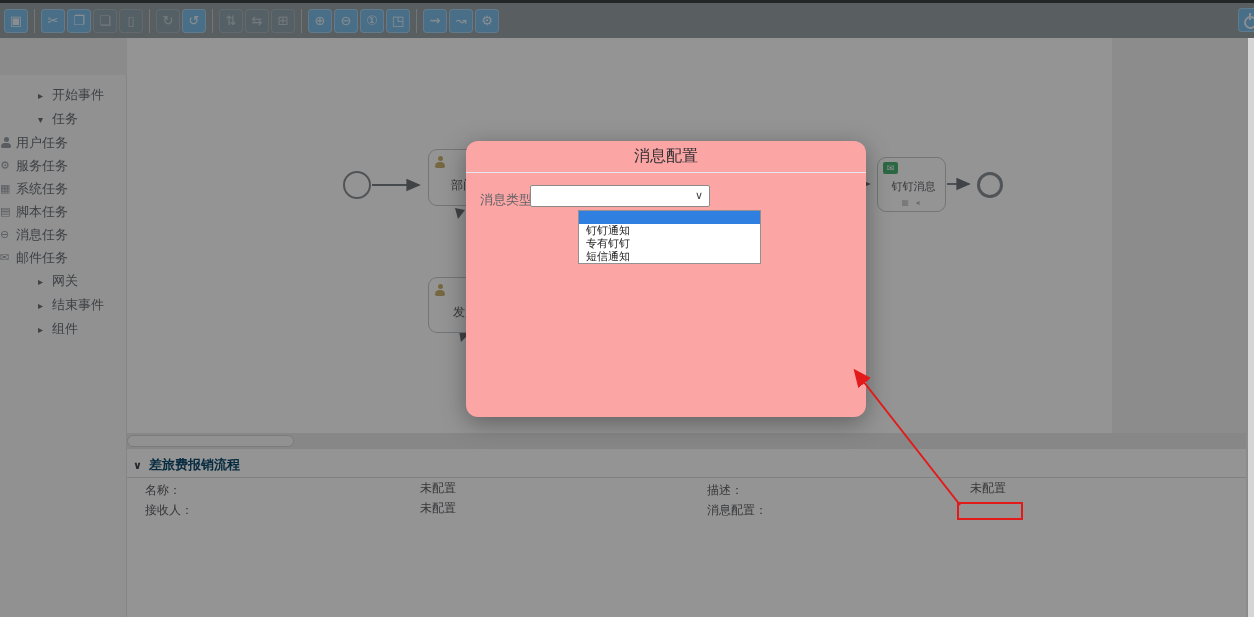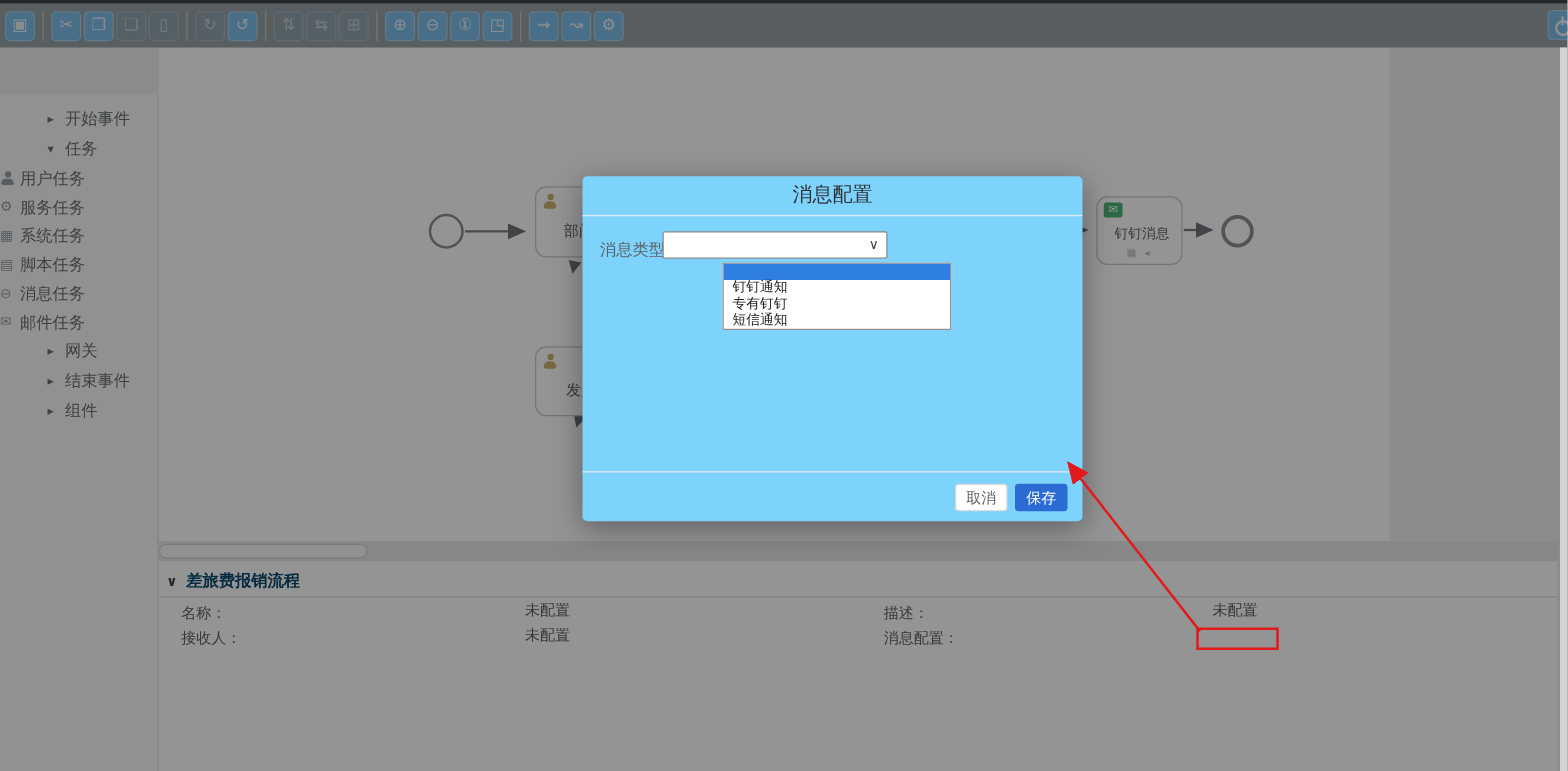--- a/index.html
+++ b/index.html
@@ -73,22 +73,22 @@
   .props-chevron { font-size:11px; font-weight:bold; color:#3d4349; margin-right:7px; }
   .props-chevron::before { content:"∨"; }
   .props-title { font-size:13px; font-weight:bold; color:#0c4a6e; }
   .props-divider { position:absolute; left:0; top:28px; width:1119px; height:1px; background:#dcdfe2; }
   .prop-label { position:absolute; font-size:12px; color:#606266; }
   .prop-value { position:absolute; font-size:12px; color:#606266; }
 
   
   .backdrop { position:absolute; left:0; top:0; width:1254px; height:617px; background:rgba(0,0,0,0.42); z-index:50; }
 
-  .modal { position:absolute; left:466px; top:141px; width:400px; height:276px; background:#7dd3fc;
-           border-radius:4px; box-shadow:0 6px 24px rgba(0,0,0,.35); z-index:60; }
+  .modal { position:absolute; left:466px; top:141px; width:400px; height:276px; background:#fca5a5;
+           border-radius:12px; box-shadow:0 6px 24px rgba(0,0,0,.35); z-index:60; }
   .modal-header { height:32px; border-bottom:1px solid #e4e7ed; display:flex; align-items:center; justify-content:center; }
   .modal-title { font-size:16px; color:#303133; }
   .modal-body { position:relative; height:203px; }
   .field-label { position:absolute; left:14px; top:18px; font-size:13px; color:#606266; }
   .msg-select { position:absolute; left:64px; top:12px; width:180px; height:22px; background:#fff;
                 border:1px solid #8a8a8a; border-radius:2px; cursor:pointer; }
   .msg-select .sel-chevron { position:absolute; right:6px; top:3px; font-size:11px; color:#444; }
   .msg-select .sel-chevron::before { content:"∨"; }
   .sel-value { position:absolute; left:6px; top:4px; font-size:11px; color:#303133; }
   .dropdown { position:absolute; left:64px; top:37px; width:183px; background:#fff; border:1px solid #919191; z-index:5;margin-left:48px; }
@@ -290,24 +290,20 @@
       <span class="sel-value"></span>
       <span class="sel-chevron"></span>
     </div>
     <div class="dropdown">
       <div class="dd-item highlight"></div>
       <div class="dd-item">钉钉通知</div>
       <div class="dd-item">专有钉钉</div>
       <div class="dd-item">短信通知</div>
     </div>
   </div>
-  <div class="modal-footer">
-    <div class="btn btn-cancel">取消</div>
-    <div class="btn btn-save">保存</div>
-  </div>
 </div>
 
 <div class="vscroll"></div>
 
 <svg class="annotation">
   <defs>
     <marker id="arrowred" markerWidth="10" markerHeight="10" refX="7" refY="4" orient="auto">
       <path d="M0,0 L9,4 L0,8 z" fill="#e21a1a"></path>
     </marker>
   </defs>

